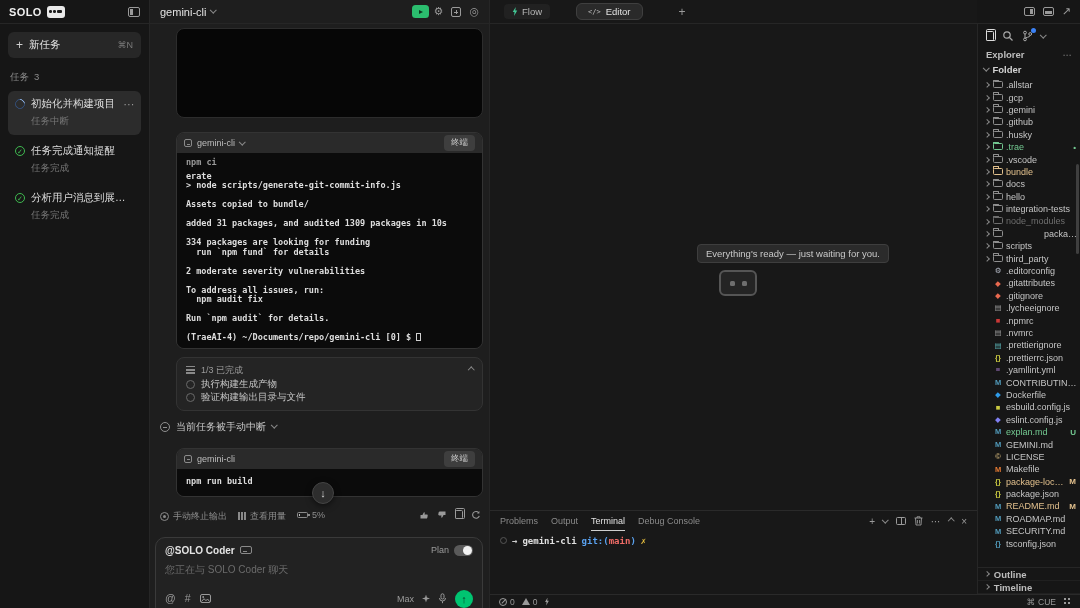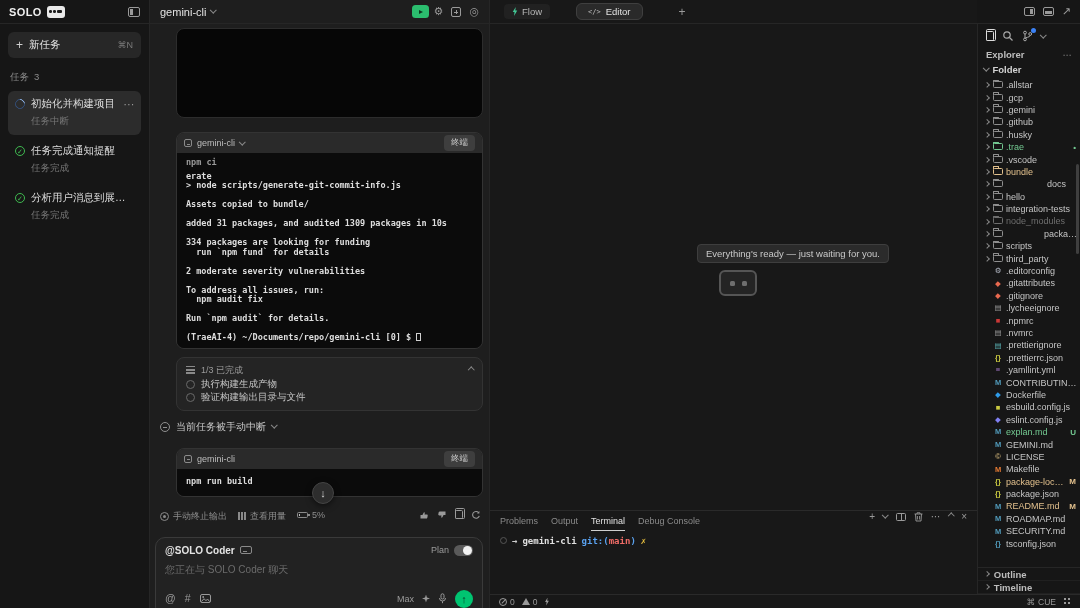--- a/index.html
+++ b/index.html
@@ -116,21 +116,21 @@
 
   
   .rightwrap{flex:1;display:flex;flex-direction:column;min-width:0}
   .right-row{flex:1;display:flex;min-height:0}
   .editor{flex:1;background:#181818;display:flex;flex-direction:column;min-width:0}
   .editor-main{flex:1;position:relative}
   .tooltip{position:absolute;top:220px;left:207px;background:#2b2b2b;border:1px solid #3e3e3e;border-radius:4px;padding:3px 8px;font-size:9.5px;color:#c9c9c9;white-space:nowrap}
   .robot{position:absolute;top:246px;left:229px;width:38px;height:26px;border:2px solid #555;border-radius:6px;background:#242424;display:flex;align-items:center;justify-content:center;gap:7px}
   .robot .eye{width:5px;height:5px;background:#6e6e6e;border-radius:1.5px}
   .panel{height:84px;border-top:1px solid #2a2a2a;display:flex;flex-direction:column}
-  .panel-tabrow{height:20px;display:flex;align-items:flex-start;padding:0 10px;gap:12px}
+  .panel-tabrow{height:20px;display:flex;align-items:center;padding:0 10px;gap:12px}
   .ptabs{display:flex;align-items:center;gap:13px;height:100%}
   .ptab{height:100%;display:flex;align-items:center;font-size:9px;border-bottom:1px solid transparent}
   .pticons{margin-left:auto;display:flex;align-items:center;gap:8px;color:#9a9a9a;font-size:10px}
   .icon-split{width:10px;height:8px;border:1px solid #9a9a9a;border-radius:1.5px;position:relative;flex:none}
   .icon-split::after{content:'';position:absolute;left:4.5px;top:0;bottom:0;width:1px;background:#9a9a9a}
   .panel-term{flex:1;padding:5px 10px;font-family:"DejaVu Sans Mono",monospace;font-size:9px;font-weight:600;display:flex;align-items:flex-start;gap:5px}
   .tp-circle{width:7px;height:7px;border:1px solid #555;border-radius:50%;flex:none;margin-top:1px}
   .tp-arrow{color:#cfcfcf}
   .tp-dir{color:#e0e0e0}
   .tp-git{color:#5aa2f0}
@@ -538,21 +538,21 @@
 
               <span class="fname" style="color: rgb(226, 192, 141);">bundle</span>
 
             </div>
               <div class="trow">
               <span class="chev">
                   <span class="cv r"></span>
                 </span>
               <span class="ficon-folder" style="color: rgb(143, 143, 143);"></span>
 
-              <span class="fname" style="color: rgb(197, 197, 197); margin-left: 41px;">docs</span>
+              <span class="fname" style="color: rgb(197, 197, 197);">docs</span>
 
             </div>
               <div class="trow">
               <span class="chev">
                   <span class="cv r"></span>
                 </span>
               <span class="ficon-folder" style="color: rgb(143, 143, 143);"></span>
 
               <span class="fname" style="color: rgb(197, 197, 197);">hello</span>
 

